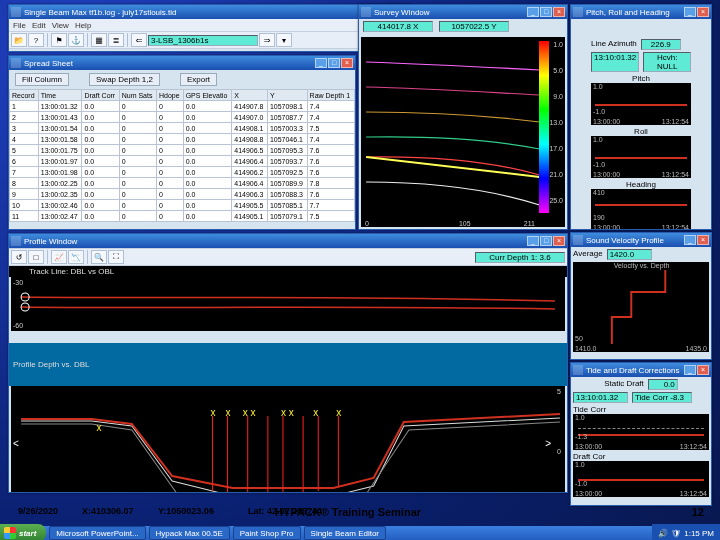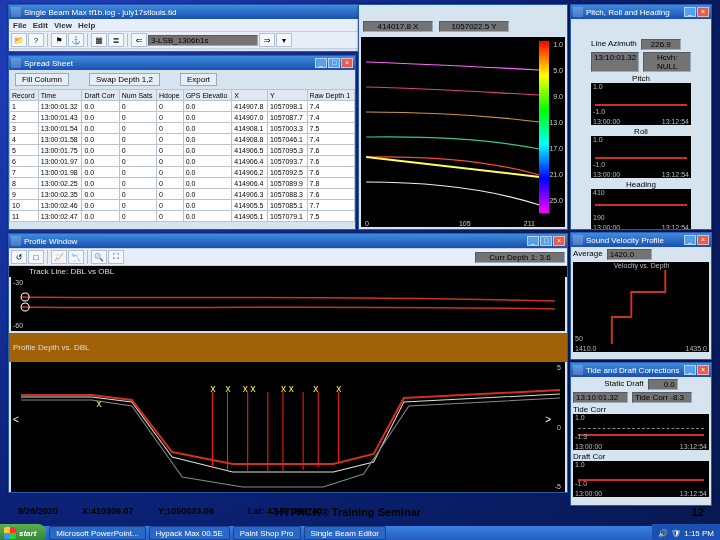--- a/index.html
+++ b/index.html
@@ -4,26 +4,26 @@
 <style>
   * { box-sizing: border-box; margin: 0; padding: 0; }
   html, body { width: 720px; height: 540px; overflow: hidden; font-family: "Tahoma", sans-serif; font-size: 8px; }
   body { background: #1030a0; background-image: radial-gradient(circle at 10% 10%, #2040c0 0%, #0a2070 60%, #081850 100%); position: relative; }
   .win { position: absolute; background: #d6e4f0; border: 1px solid #2a5cad; box-shadow: 0 0 2px rgba(0,0,0,.5); }
   .titlebar { height: 14px; background: linear-gradient(#3e8cde,#1a4fb0); color: #fff; display: flex; align-items: center; padding: 0 2px; font-size: 8px; }
   .titlebar .icon { width: 10px; height: 10px; background: #fff3; margin-right: 3px; display:inline-block;}
   .titlebar .t { flex: 1; white-space: nowrap; overflow: hidden; }
   .titlebar .wbtn { width: 12px; height: 10px; margin-left: 1px; background: #5aa0e8; border: 1px solid #fff8; color:#fff; font-size:7px; line-height:8px; text-align:center; cursor:pointer;}
   .titlebar .wbtn.close { background:#e06050;}
-  .menubar { height: 12px; background: #e8eef8; display:flex; gap:6px; padding:0 4px; font-size:8px; color:#333; align-items:center;font-weight:bold;}
+  .menubar { height: 12px; background: #e8eef8; display:flex; gap:6px; padding:0 4px; font-size:8px; color:#333; align-items:center;}
   .toolbar { height: 18px; background: #e8eef8; border-top:1px solid #c4d0e0; border-bottom:1px solid #c4d0e0; display:flex; align-items:center; padding:0 2px; gap:1px;}
   .tbtn { width:16px; height:14px; background:#f4f8fc; border:1px solid #b0c0d4; cursor:pointer; display:flex;align-items:center;justify-content:center;font-size:8px;}
   .wbody { position:absolute; top:14px; left:0; right:0; bottom:0; background:#d6e4f0; overflow:hidden;}
   .btn { background:#e8eef8; border:1px solid #9ab; padding:1px 6px; font-size:8px; cursor:pointer;}
-  .field { background:#737373; border:1px inset #9ab; padding:0 2px; font-size:8px;}
+  .field { background:#5eead4; border:1px inset #9ab; padding:0 2px; font-size:8px;}
   table.sheet { border-collapse:collapse; background:#fff; width:100%; font-size:7px;}
   table.sheet th, table.sheet td { border:1px solid #b8c4d4; padding:0 2px; height:11px; text-align:left; white-space:nowrap;}
   table.sheet th { background:#e0e8f2; font-weight:normal;}
   .plot { background:#000; position:relative; }
   .plot .axis-lbl { position:absolute; color:#ccc; font-size:7px;}
   .colorbar { position:absolute; width:10px; background:linear-gradient(#f00,#ff0,#0f0,#0ff,#00f,#f0f); }
   .red-line { position:absolute; height:2px; background:#d03020; left:4%; right:4%;}
   svg { display:block;}
   .taskbar { position:absolute; left:0; right:0; bottom:0; height:14px; background:linear-gradient(#3a80e0,#245ec0); display:flex; align-items:center; font-size:8px; color:#fff;}
   .startbtn { height:18px; padding:0 10px 0 4px; background:linear-gradient(#5cb050,#2e8030); border-radius:0 8px 8px 0; display:flex; align-items:center; gap:3px; font-style:italic; font-weight:bold; cursor:pointer;}
@@ -219,20 +219,27 @@
               <td>1057079.1</td>
               <td>7.5</td>
             </tr>
           </tbody>
       </table>
     </div>
   </div>
 </div>
 
 <div class="win" style="left:358px; top:4px; width:210px; height:226px;">
+  <div class="titlebar">
+    <span class="icon"></span>
+    <span class="t">Survey Window</span>
+    <span class="wbtn">_</span>
+    <span class="wbtn">□</span>
+    <span class="wbtn close">×</span>
+  </div>
   <div class="wbody">
     <div style="display:flex; gap:6px; padding:2px 4px;">
       <span class="field" style="width:70px;text-align:center;">414017.8 X</span>
       <span class="field" style="width:70px;text-align:center;">1057022.5 Y</span>
     </div>
     <div class="plot" style="position:absolute; left:2px; right:2px; top:18px; bottom:2px;">
       <div class="colorbar" style="right:16px; top:4px; bottom:14px;"></div>
       <div id="cb-ticks">
           <span class="axis-lbl" style="right: 2px; top: 4px;">1.0</span>
           <span class="axis-lbl" style="right: 2px; top: 30px;">5.0</span>
@@ -390,21 +397,21 @@
       <svg width="100%" height="100%" viewBox="0 0 550 54" preserveAspectRatio="none">
         <path d="M10 20 C150 22 300 18 540 24" stroke="#d03020" stroke-width="1.5" fill="none"></path>
         <path d="M10 30 C150 32 300 28 540 32" stroke="#d03020" stroke-width="1.5" fill="none"></path>
         <circle cx="14" cy="20" r="4" fill="none" stroke="#fff"></circle>
         <circle cx="14" cy="30" r="4" fill="none" stroke="#fff"></circle>
       </svg>
       <span class="axis-lbl" style="left:2px;top:2px;">-30</span>
       <span class="axis-lbl" style="left:2px;bottom:2px;">-60</span>
     </div>
 
-    <div style="color:#ddd;background:#a16207;padding:10px 4px;font-size:8px;margin-top:2px;">Profile Depth vs. DBL</div>
+    <div style="color:#ddd;background:#0369a1;padding:17px 4px;font-size:8px;margin-top:12px;">Profile Depth vs. DBL</div>
     <div class="plot" style="height:130px;margin:0 2px;">
       <svg width="100%" height="100%" viewBox="0 0 550 130" preserveAspectRatio="none">
         <path d="M10 35 L80 35 L120 40 L160 95 L220 110 L320 110 L360 100 L390 40 L545 32" stroke="#ddd" stroke-width="1" fill="none"></path>
         <path d="M10 33 L80 33 L120 38 L160 90 L220 102 L320 102 L360 92 L390 36 L545 28" stroke="#d03020" stroke-width="2" fill="none"></path>
         <path d="M10 38 L80 38 L120 44 L170 115 L230 125 L310 125 L350 112 L395 44 L545 36" stroke="#888" stroke-width="1" fill="none"></path>
         <g stroke="#ff2020" stroke-width="1">
           <line x1="200" y1="30" x2="200" y2="105"></line>
             <line x1="215" y1="30" x2="215" y2="108"></line>
           <line x1="235" y1="30" x2="235" y2="110"></line>
             <line x1="255" y1="30" x2="255" y2="110"></line>

